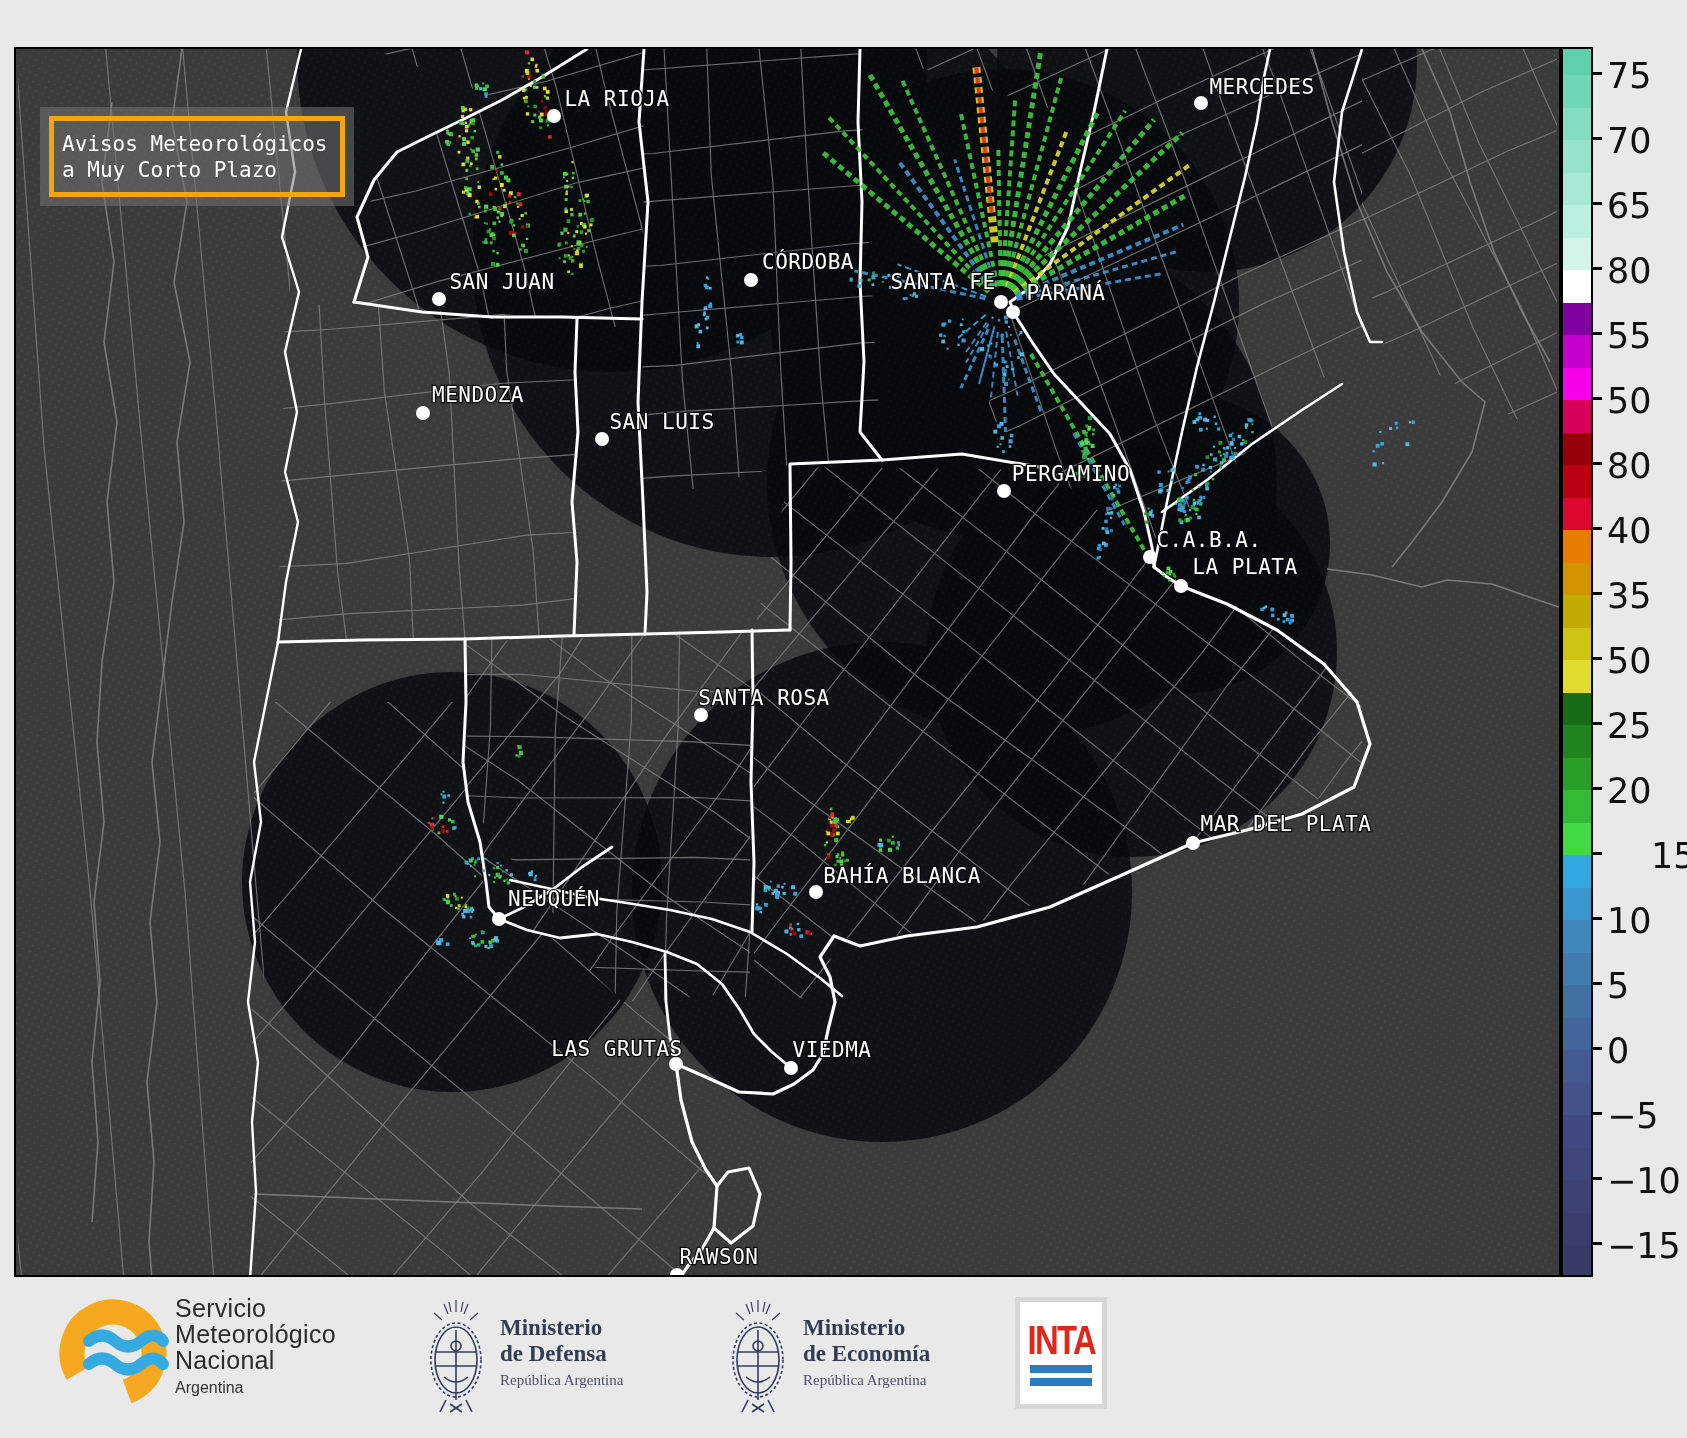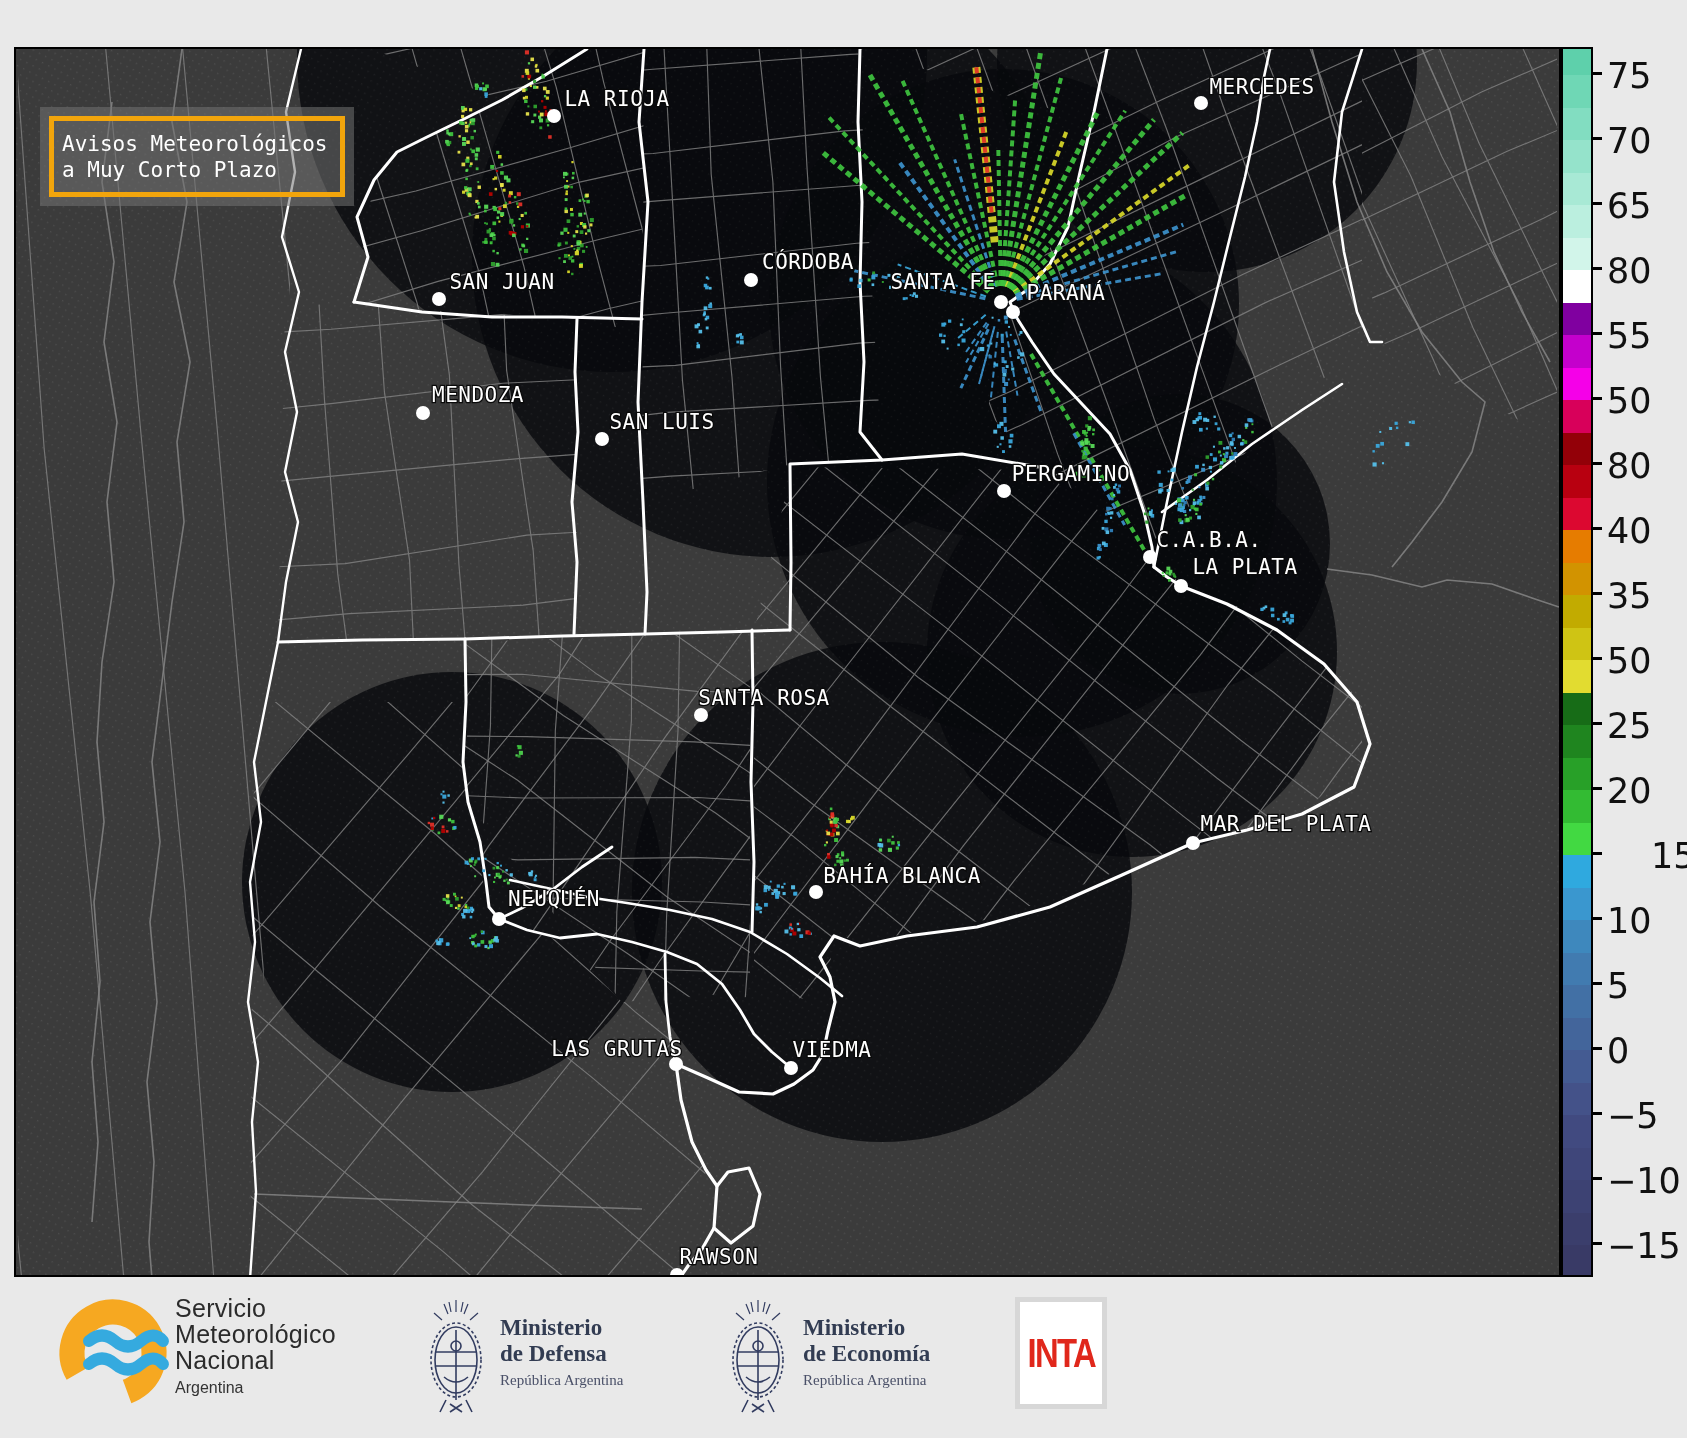--- a/index.html
+++ b/index.html
@@ -28,21 +28,21 @@
   #footer{position:absolute;left:0;top:1277px;width:1687px;height:161px;background:#e9e9e9;}
   .smn-text{position:absolute;left:175px;top:18px;color:#2b2b2b;
        font-family:"Liberation Sans","DejaVu Sans",sans-serif;}
   .smn-text .big{font-size:25px;line-height:26px;letter-spacing:.3px;}
   .smn-text .small{font-size:16px;margin-top:6px;color:#333;}
   .ministry{position:absolute;top:38px;color:#323c52;font-family:"Liberation Serif","DejaVu Serif",serif;}
   .ministry .t{font-size:23px;font-weight:bold;line-height:26px;}
   .ministry .s{font-size:15px;margin-top:5px;color:#4a5068;}
   #inta-box{position:absolute;left:1015px;top:20px;width:92px;height:112px;background:#d7d7d7;
        padding:5px;box-sizing:border-box;}
-  #inta-inner{width:100%;height:100%;background:#fff;display:flex;flex-direction:row;
+  #inta-inner{width:100%;height:100%;background:#fff;display:flex;flex-direction:column;
        align-items:center;justify-content:center;}
   #inta-word{color:#e0271b;font-family:"Liberation Sans",sans-serif;font-weight:bold;
        font-size:40px;transform:scaleX(.82);letter-spacing:-2px;line-height:40px;}
   .inta-bar{width:62px;height:8px;background:#2e7cc0;margin-top:5px;}
 </style>
 </head>
 <body>
 
 <div id="fig">
 

